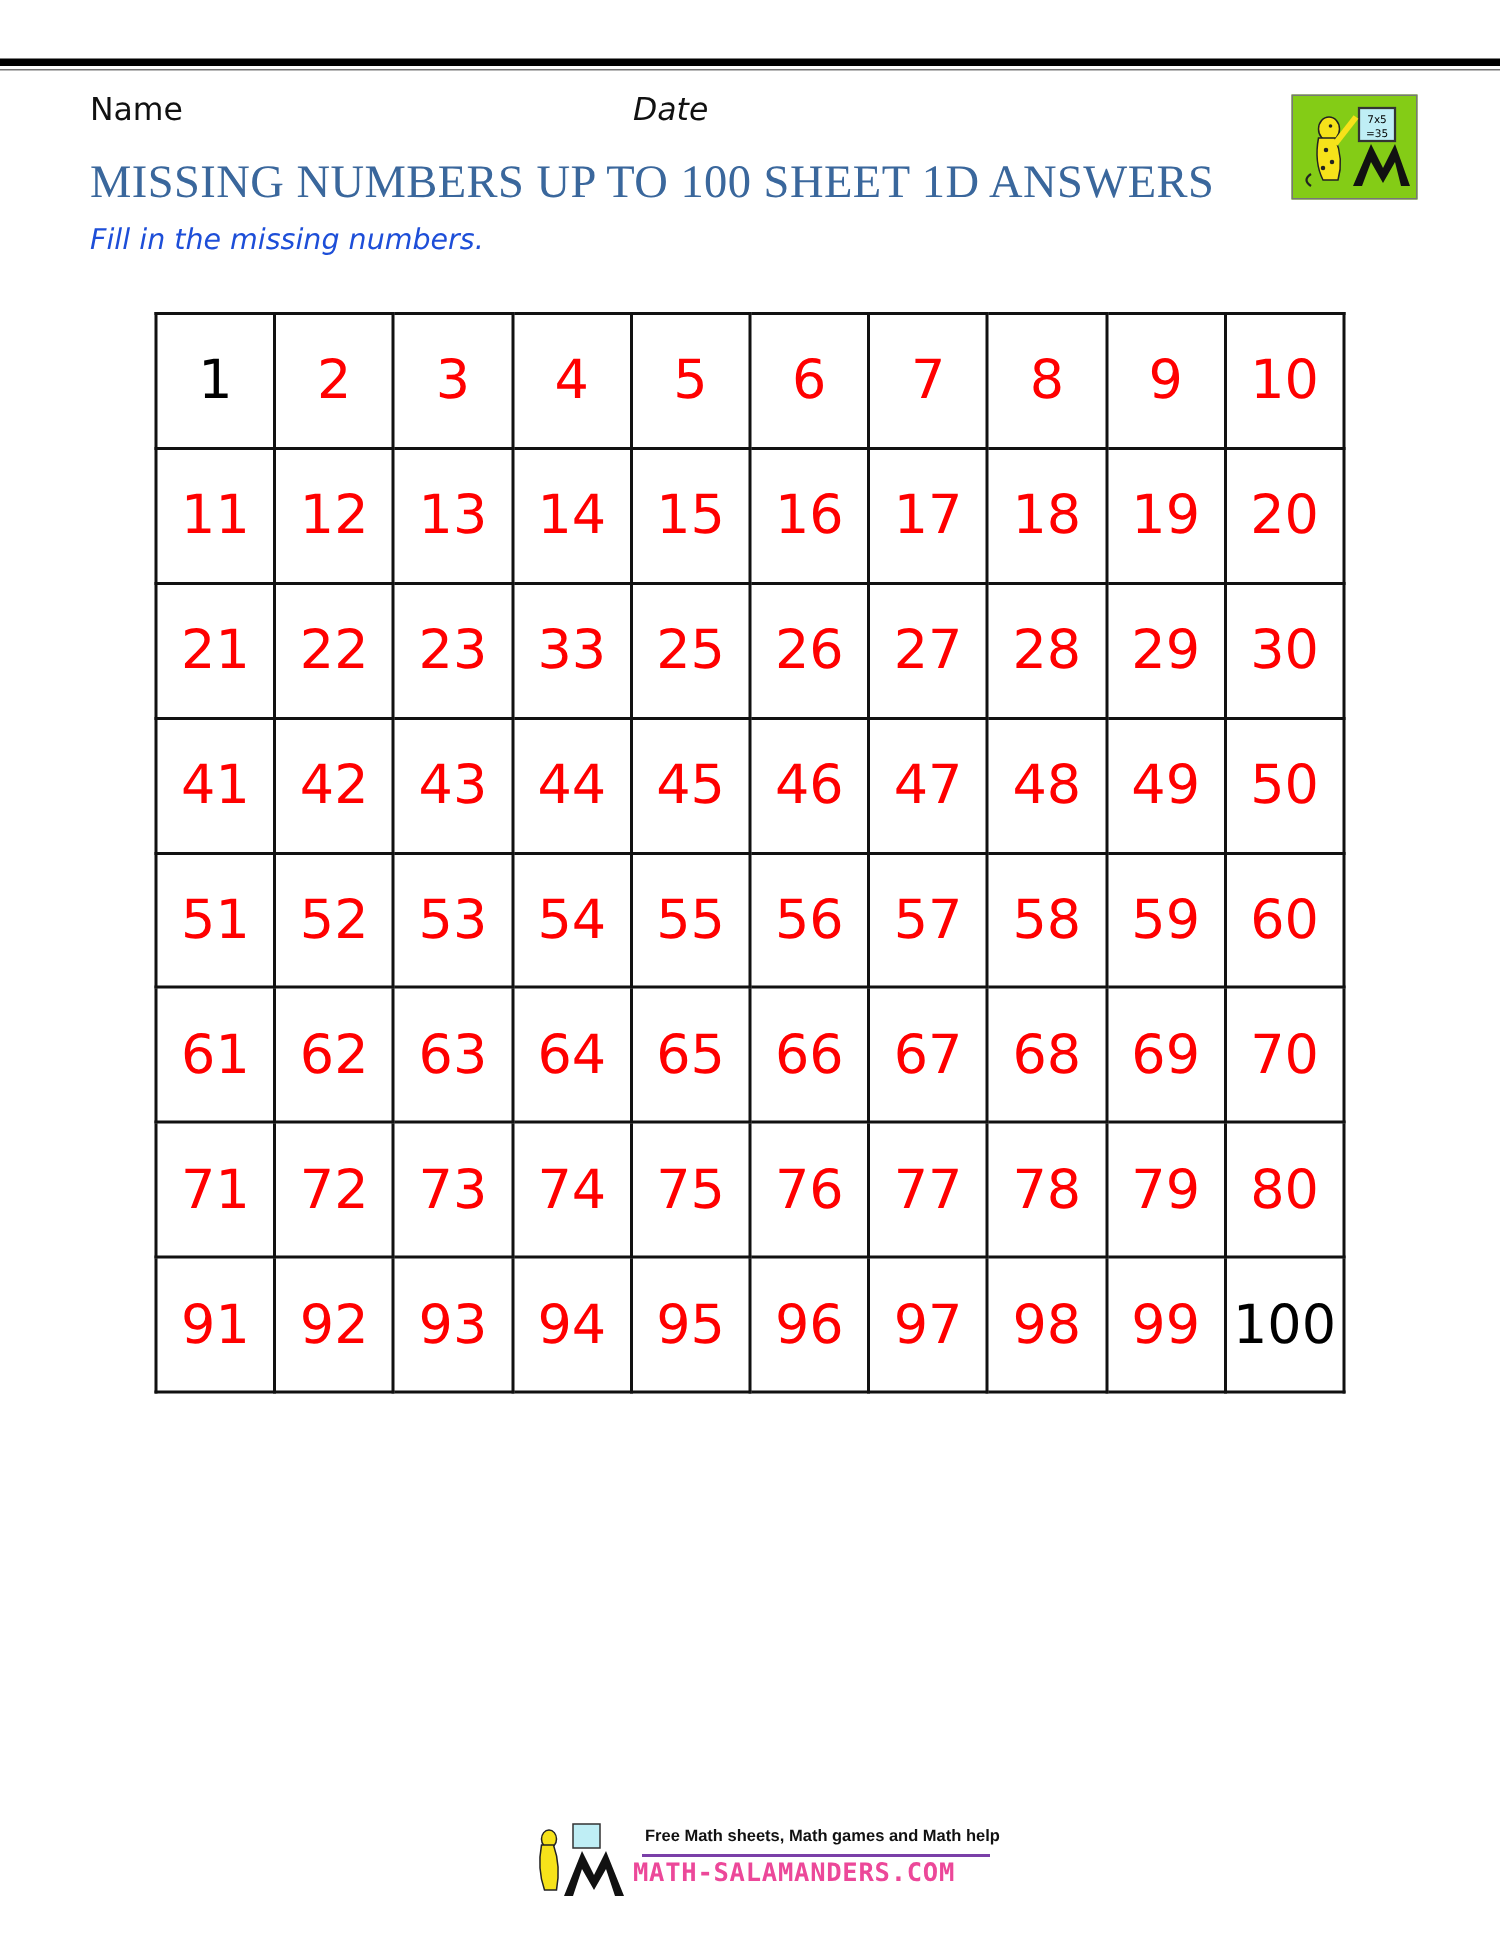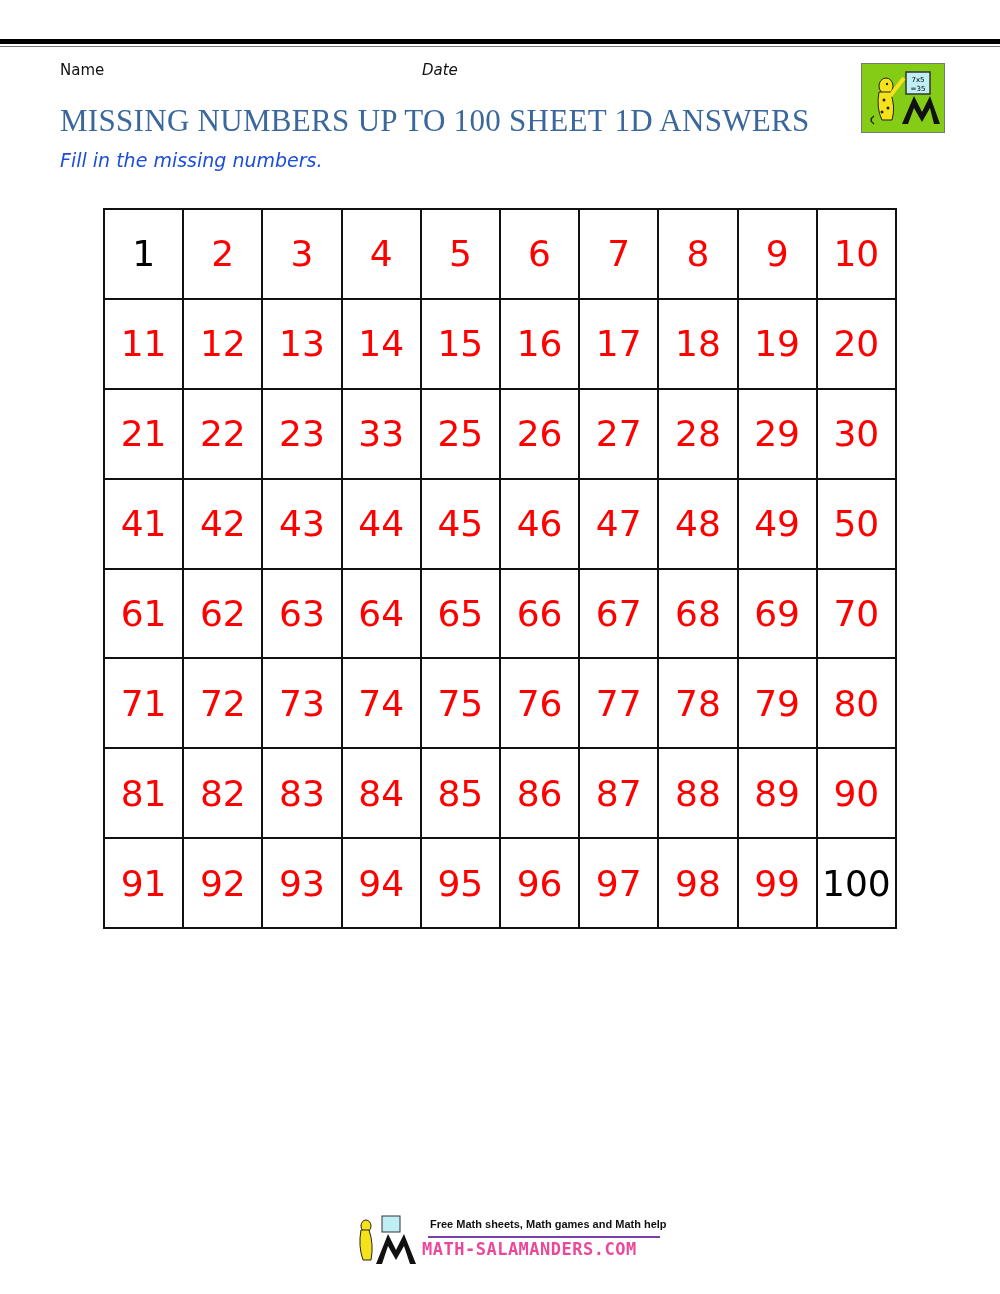--- a/index.html
+++ b/index.html
@@ -1,19 +1,19 @@
 <!DOCTYPE html>
 <html><head>
 <meta charset="utf-8">
 <style>
   html, body { margin:0; padding:0; background:#fff; }
   body { width:1000px; height:1294px; position:relative; overflow:hidden; font-family:"Liberation Sans", sans-serif; }
   .rule-top { position:absolute; left:0; top:39px; width:1000px; height:5px; background:#000; }
   .rule-thin { position:absolute; left:0; top:46px; width:1000px; height:1px; background:#777; }
-  .label { position:absolute; top:61px; font-size:15px; color:#111; font-family:"DejaVu Sans", sans-serif; }
+  .label { position:absolute; top:61px; font-size:21px; color:#111; font-family:"DejaVu Sans", sans-serif; }
   .title { position:absolute; left:60px; top:103px; font-family:"Liberation Serif", serif; font-size:31px; color:#3a679c; letter-spacing:0.3px; white-space:nowrap; }
   .instr { position:absolute; left:60px; top:149px; font-family:"DejaVu Sans", sans-serif; font-style:italic; font-size:19px; color:#1d4ed8; }
   .logo { position:absolute; left:861px; top:63px; width:82px; height:68px; border:1px solid #777; background:#84cc16; }
   .grid { position:absolute; left:103px; top:208px; width:794px; height:721px; border-collapse:collapse; table-layout:fixed; }
   .grid td { border:2px solid #111; text-align:center; vertical-align:middle; font-family:"DejaVu Sans", sans-serif; font-size:36px; color:#ff0000; padding:0; height:68px; }
   .grid td.given { color:#000; }
   .footer { position:absolute; left:350px; top:1210px; width:300px; height:60px; }
   .footer .tag { position:absolute; left:80px; top:8px; font-size:11px; font-weight:bold; color:#111; white-space:nowrap; }
   .footer .bar { position:absolute; left:78px; top:26px; width:232px; height:2px; background:#7a3fa8; }
   .footer .site { position:absolute; left:72px; top:29px; font-family:"DejaVu Sans Mono", monospace; font-size:17px; letter-spacing:0.5px; color:#ec4899; font-weight:bold; white-space:nowrap; }
@@ -91,20 +91,32 @@
         <td>43</td>
         <td>44</td>
         <td>45</td>
         <td>46</td>
         <td>47</td>
         <td>48</td>
         <td>49</td>
         <td>50</td>
       </tr>
       <tr>
+        <td>51</td>
+        <td>52</td>
+        <td>53</td>
+        <td>54</td>
+        <td>55</td>
+        <td>56</td>
+        <td>57</td>
+        <td>58</td>
+        <td>59</td>
+        <td>60</td>
+      </tr>
+      <tr>
         <td>61</td>
         <td>62</td>
         <td>63</td>
         <td>64</td>
         <td>65</td>
         <td>66</td>
         <td>67</td>
         <td>68</td>
         <td>69</td>
         <td>70</td>
@@ -113,32 +125,20 @@
         <td>71</td>
         <td>72</td>
         <td>73</td>
         <td>74</td>
         <td>75</td>
         <td>76</td>
         <td>77</td>
         <td>78</td>
         <td>79</td>
         <td>80</td>
-      </tr>
-      <tr>
-        <td>81</td>
-        <td>82</td>
-        <td>83</td>
-        <td>84</td>
-        <td>85</td>
-        <td>86</td>
-        <td>87</td>
-        <td>88</td>
-        <td>89</td>
-        <td>90</td>
       </tr>
       <tr>
         <td>91</td>
         <td>92</td>
         <td>93</td>
         <td>94</td>
         <td>95</td>
         <td>96</td>
         <td>97</td>
         <td>98</td>

